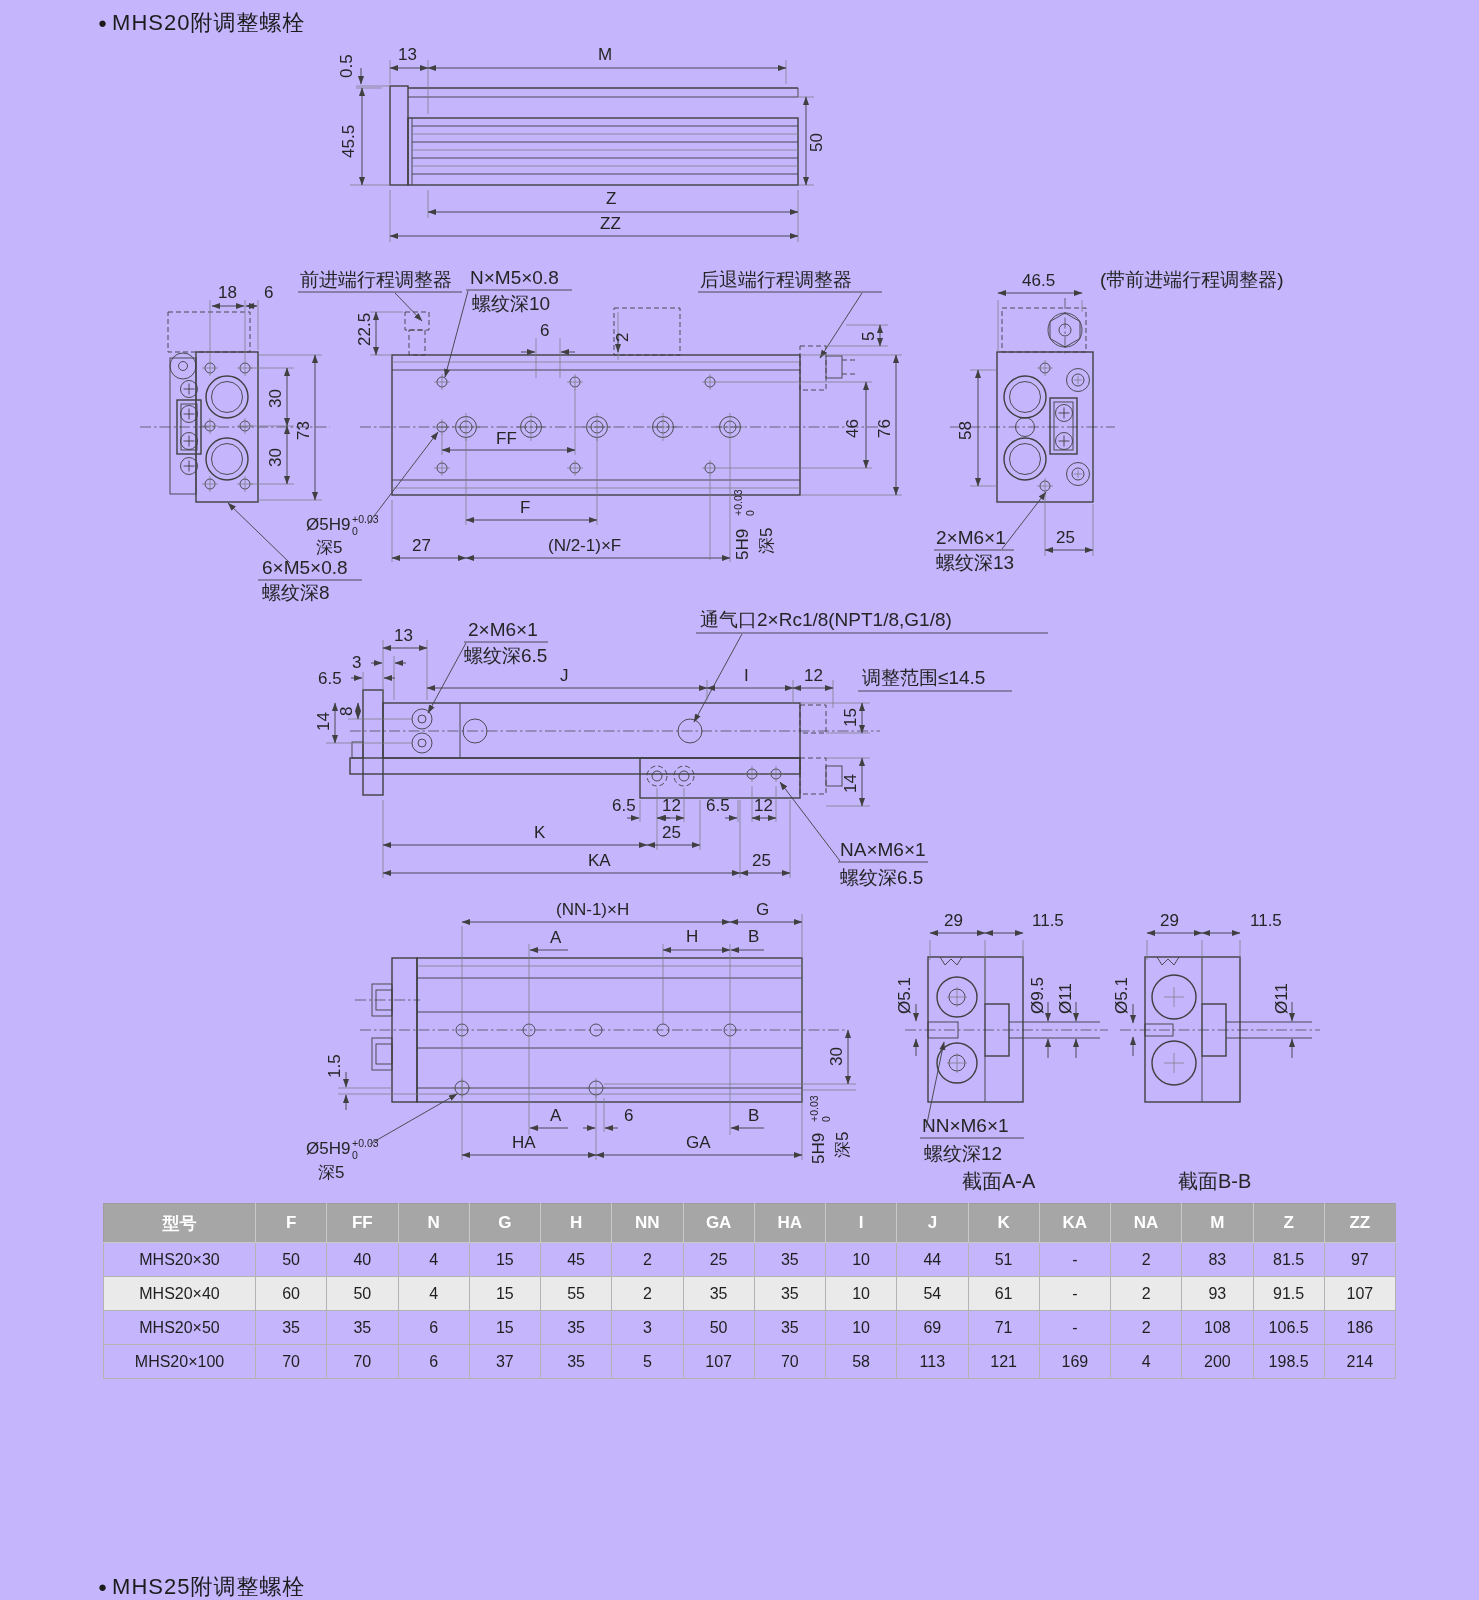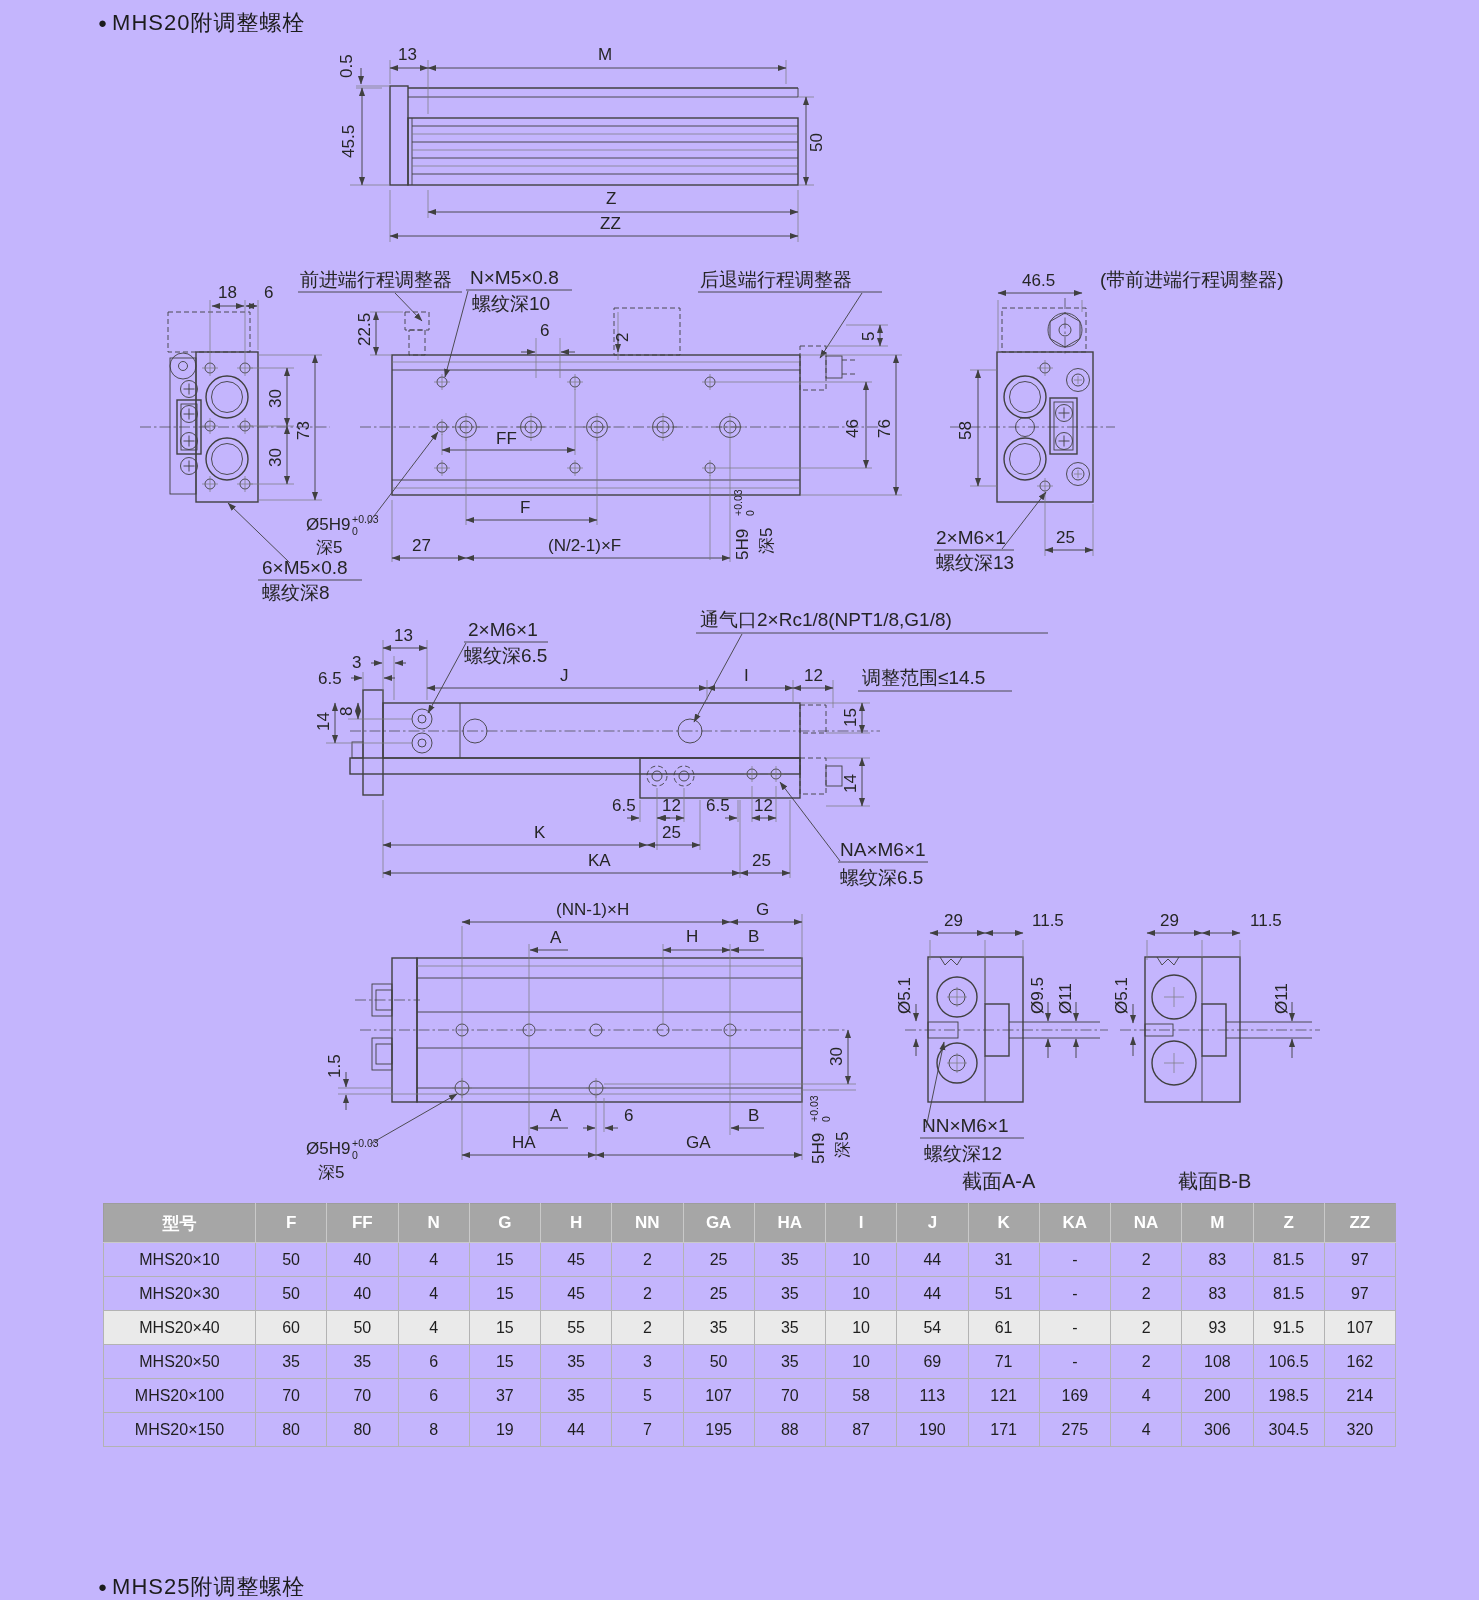--- a/index.html
+++ b/index.html
@@ -578,39 +578,20 @@
           <th>K</th>
           <th>KA</th>
           <th>NA</th>
           <th>M</th>
           <th>Z</th>
           <th>ZZ</th>
         </tr>
       </thead>
     <tbody id="spec-body">
         <tr>
-          <td>MHS20×10</td>
-          <td>50</td>
-          <td>40</td>
-          <td>4</td>
-          <td>15</td>
-          <td>45</td>
-          <td>2</td>
-          <td>25</td>
-          <td>35</td>
-          <td>10</td>
-          <td>44</td>
-          <td>31</td>
-          <td>-</td>
-          <td>2</td>
-          <td>83</td>
-          <td>81.5</td>
-          <td>97</td>
-        </tr>
-        <tr>
           <td>MHS20×30</td>
           <td>50</td>
           <td>40</td>
           <td>4</td>
           <td>15</td>
           <td>45</td>
           <td>2</td>
           <td>25</td>
           <td>35</td>
           <td>10</td>
@@ -651,57 +632,38 @@
           <td>3</td>
           <td>50</td>
           <td>35</td>
           <td>10</td>
           <td>69</td>
           <td>71</td>
           <td>-</td>
           <td>2</td>
           <td>108</td>
           <td>106.5</td>
-          <td>162</td>
+          <td>186</td>
         </tr>
         <tr>
           <td>MHS20×100</td>
           <td>70</td>
           <td>70</td>
           <td>6</td>
           <td>37</td>
           <td>35</td>
           <td>5</td>
           <td>107</td>
           <td>70</td>
           <td>58</td>
           <td>113</td>
           <td>121</td>
           <td>169</td>
           <td>4</td>
           <td>200</td>
           <td>198.5</td>
           <td>214</td>
         </tr>
-        <tr>
-          <td>MHS20×150</td>
-          <td>80</td>
-          <td>80</td>
-          <td>8</td>
-          <td>19</td>
-          <td>44</td>
-          <td>7</td>
-          <td>195</td>
-          <td>88</td>
-          <td>87</td>
-          <td>190</td>
-          <td>171</td>
-          <td>275</td>
-          <td>4</td>
-          <td>306</td>
-          <td>304.5</td>
-          <td>320</td>
-        </tr>
       </tbody>
   </table>
 
   <div class="sec-title t-bottom"><span class="blt">●</span><span>MHS25附调整螺栓</span></div>
 </div>
 
 </body></html>

